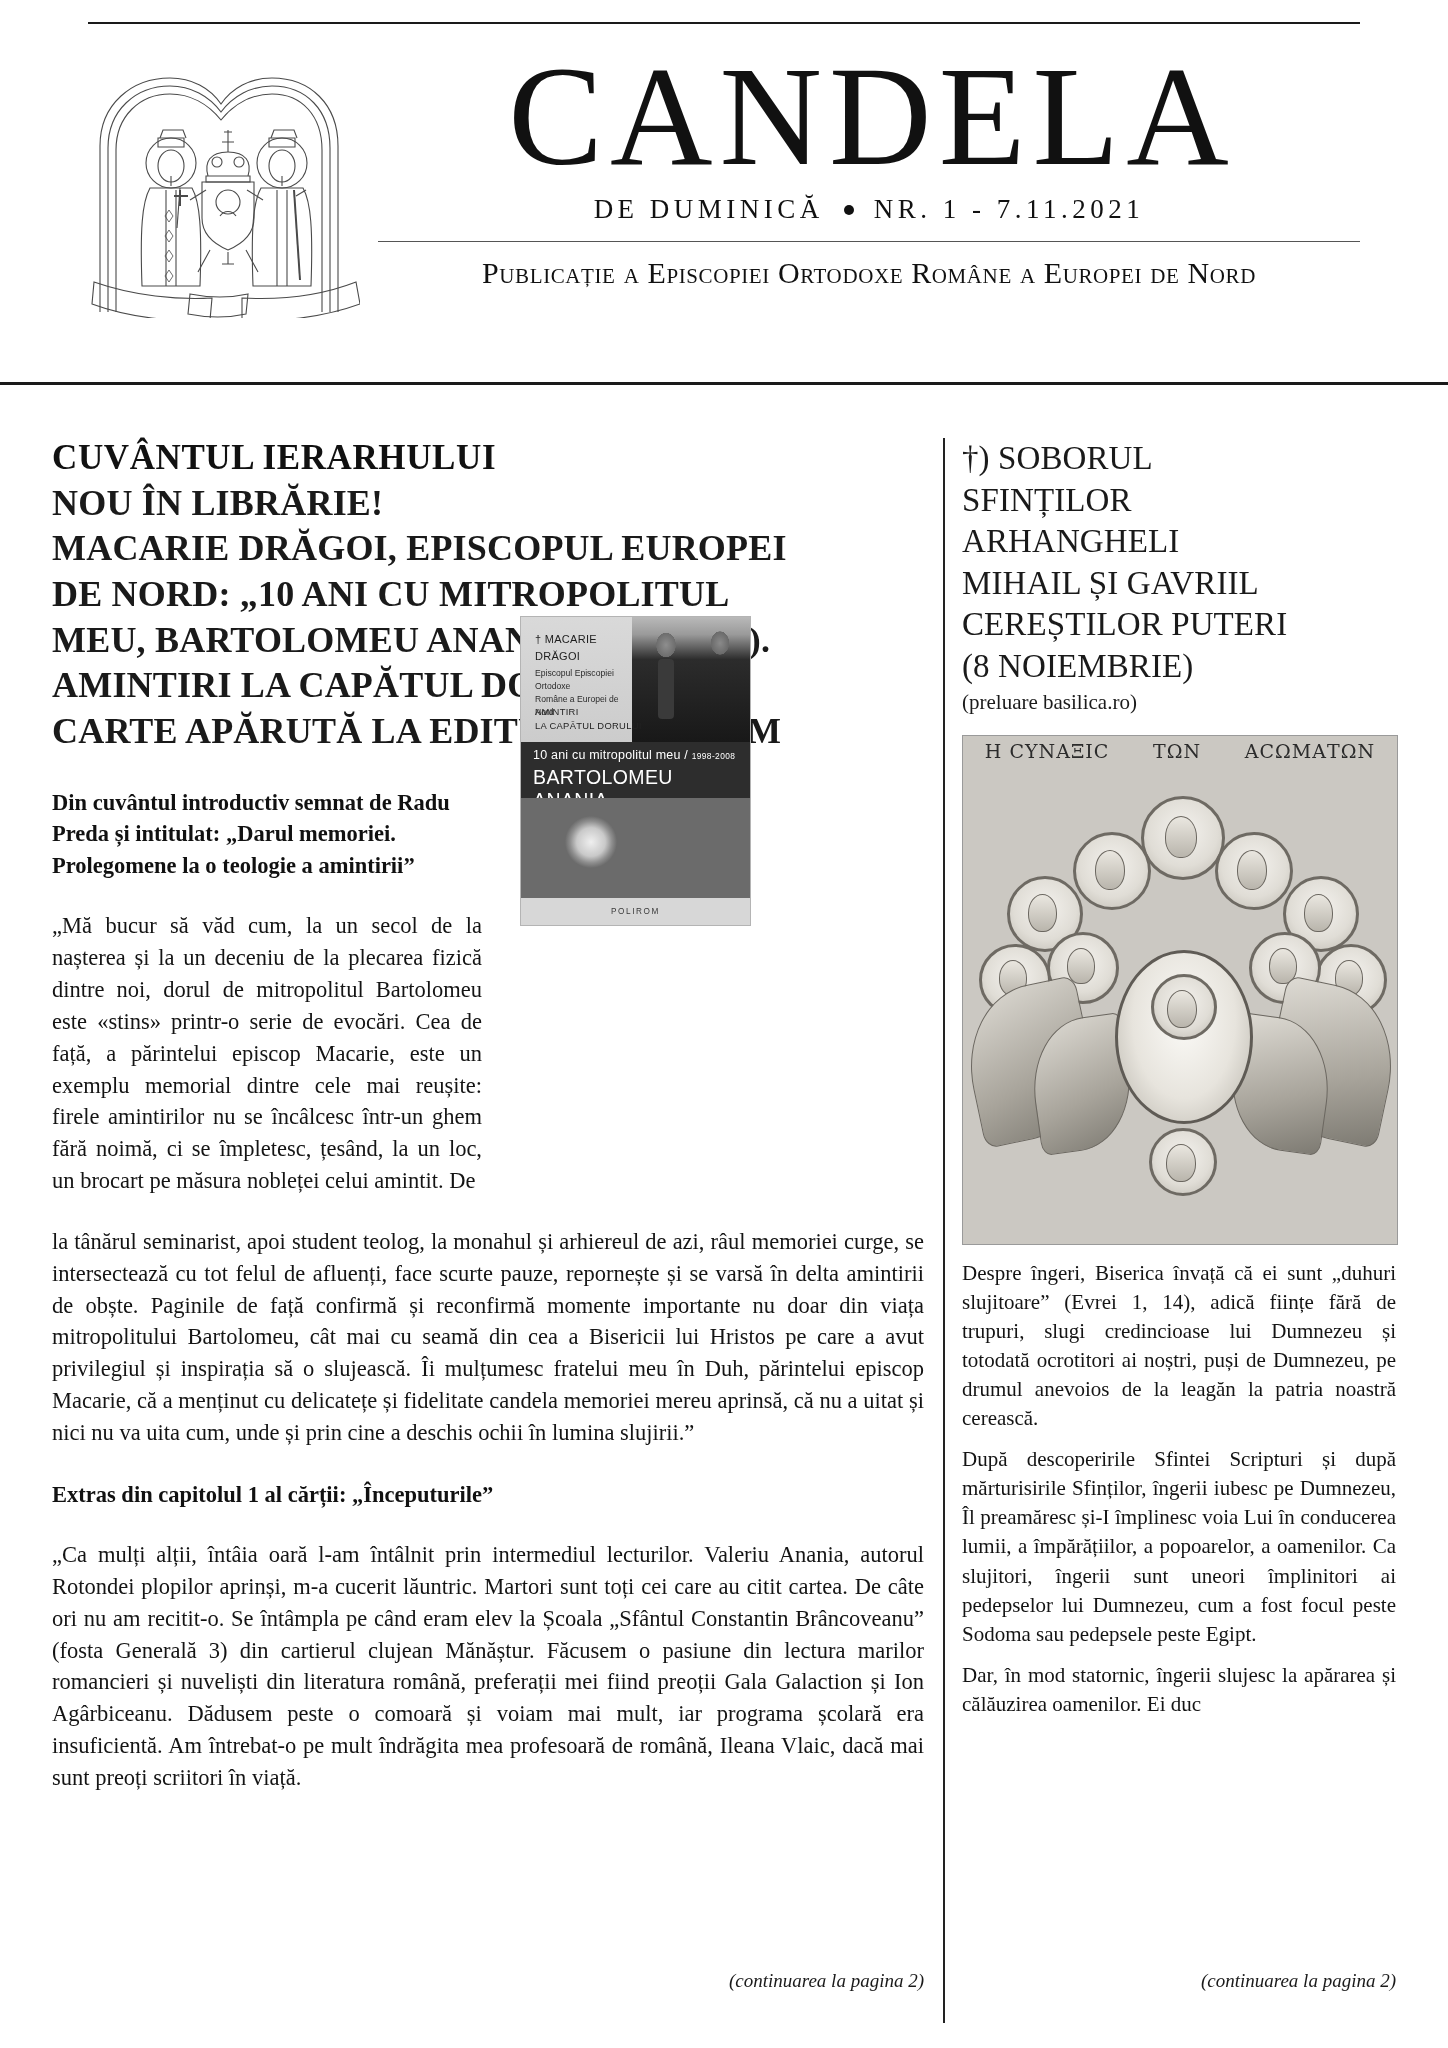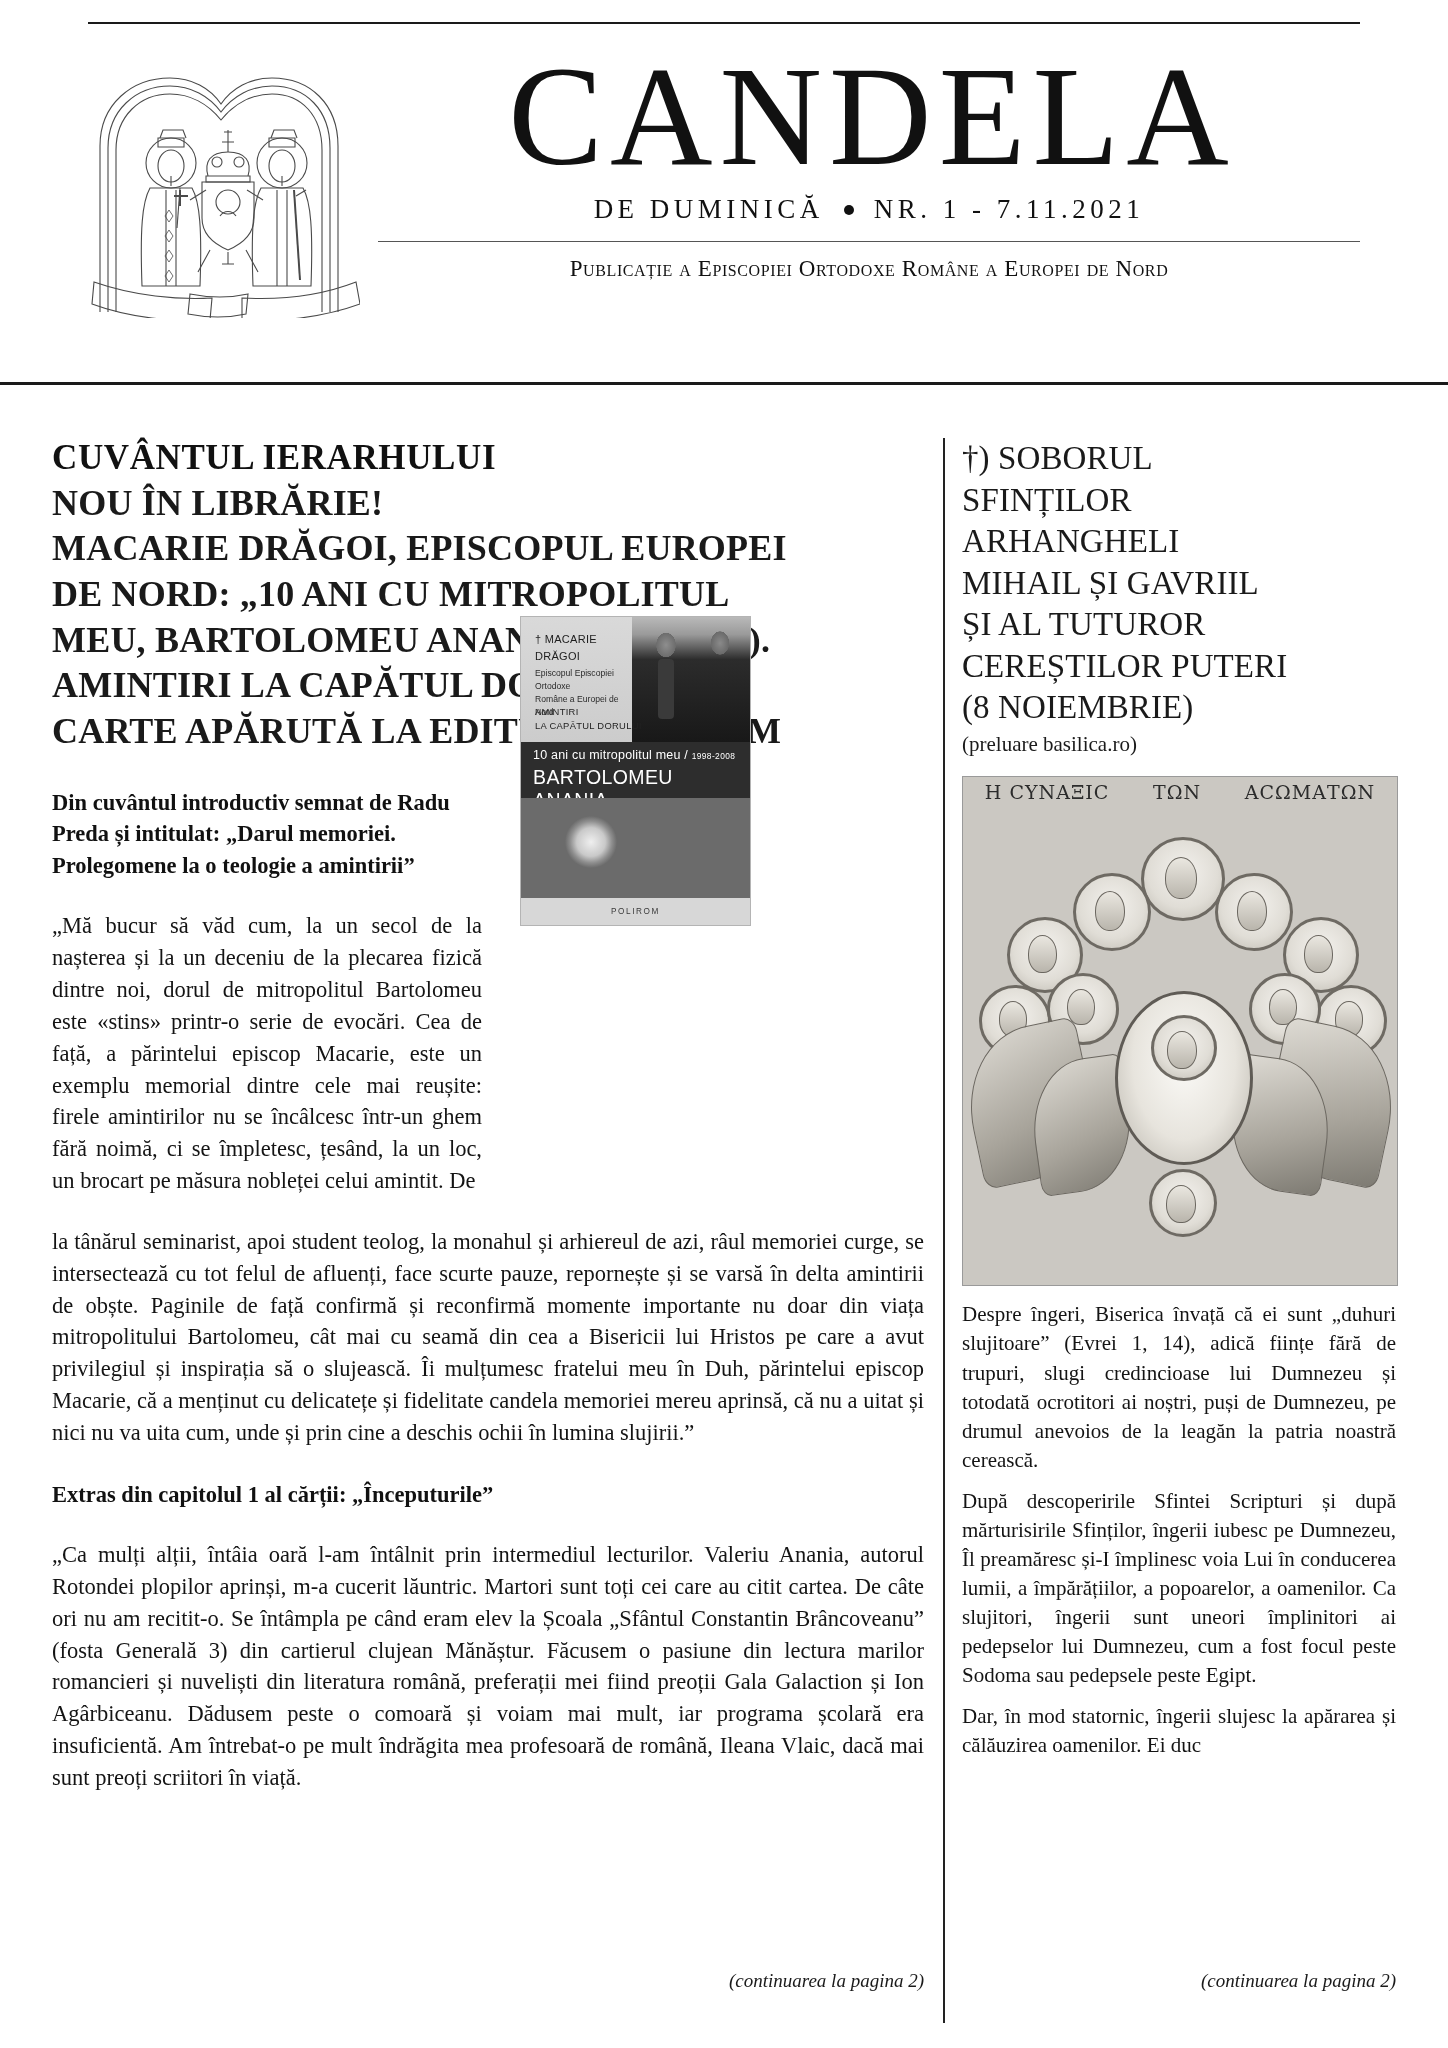--- a/index.html
+++ b/index.html
@@ -86,21 +86,21 @@
   }
   .sub-rule {
     margin: 16px auto 0 auto;
     width: 100%;
     height: 1px;
     background: #555;
   }
   .publisher-line {
     margin-top: 14px;
     text-align: center;
-    font-size: 23px;
+    font-size: 30px;
     letter-spacing: 0.6px;
     color: #111;
     font-variant: small-caps;
     white-space: nowrap;
   }
   .masthead-rule-bottom {
     position: absolute;
     left: 0; top: 382px;
     width: 1448px;
     height: 3px;
@@ -488,21 +488,20 @@
 
     </div>
 
     <div class="col-right">
 
       <div class="r-headline">
         <span class="hl-line">†) SOBORUL</span>
         <span class="hl-line">SFINȚILOR</span>
         <span class="hl-line">ARHANGHELI</span>
         <span class="hl-line">MIHAIL ȘI GAVRIIL</span>
-        <span class="hl-line">ȘI AL TUTUROR</span>
         <span class="hl-line">CEREȘTILOR PUTERI</span>
         <span class="hl-line">(8 NOIEMBRIE)</span>
       </div>
 
       <div class="r-source">(preluare basilica.ro)</div>
 
       <div class="icon-box">
         <div class="icon-greek">
           <span>Η ϹΥΝΑΞΙϹ</span>
           <span>ΤΩΝ</span>

